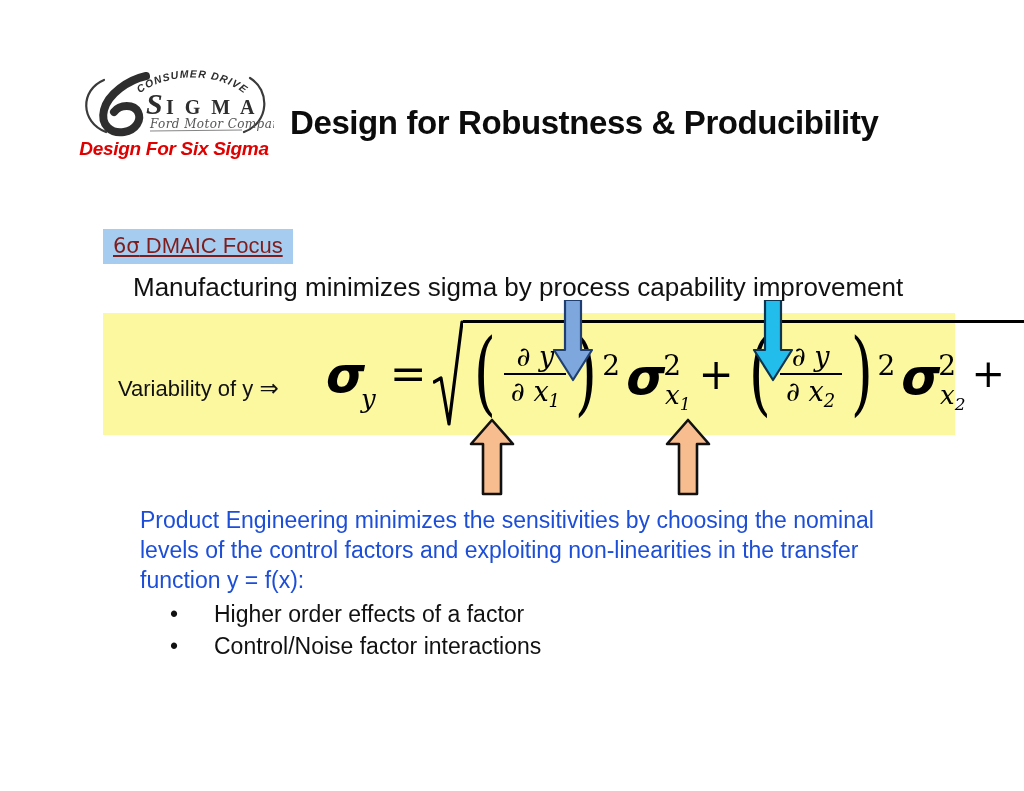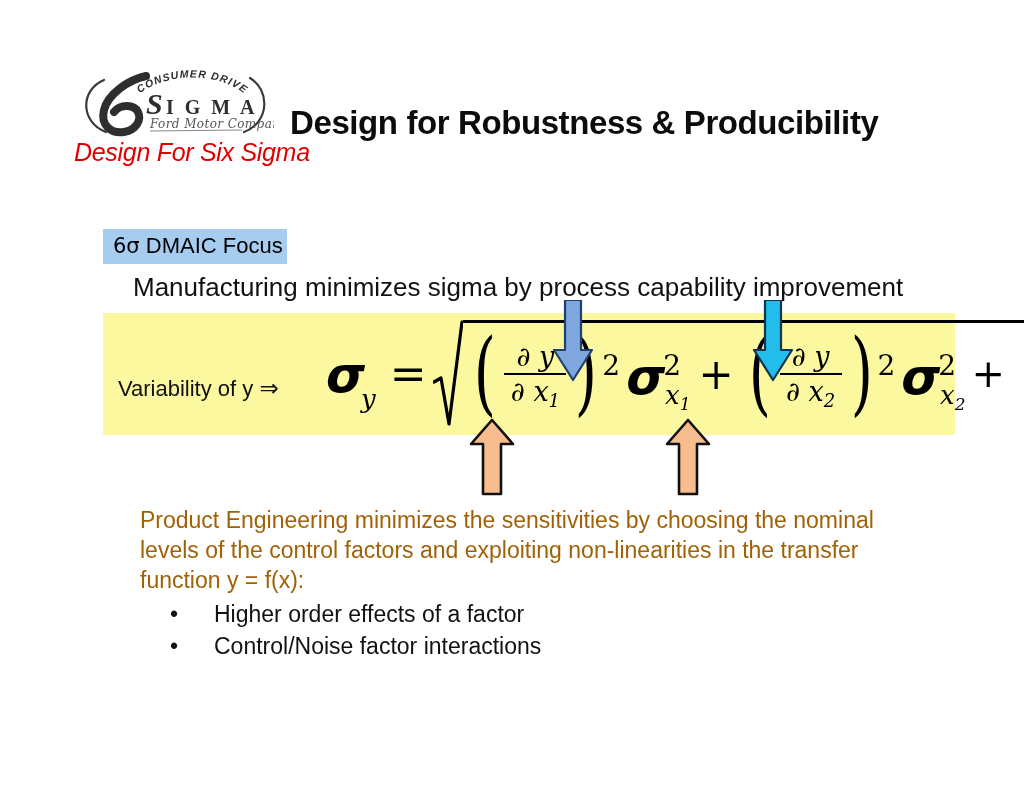--- a/index.html
+++ b/index.html
@@ -35,22 +35,22 @@
     height: 72px;
   }
   #logo .logo-tagline {
     position: absolute;
     left: 0px;
     top: 70px;
     width: 200px;
     text-align: center;
     font-family: "Liberation Sans", sans-serif;
     font-style: italic;
-    font-weight: normal;
-    font-size: 25px;
+    font-weight: bold;
+    font-size: 19px;
     letter-spacing: -0.3px;
     color: #e00000;
     white-space: nowrap;
   }
 
   
   #title {
     position: absolute;
     left: 283px;
     top: 104px;
@@ -60,23 +60,24 @@
     color: #0c0c0c;
     white-space: nowrap;
     margin-left: 7px;
   }
 
   
   .focus-tag {
     position: absolute;
     font-size: 22px;
     line-height: 1.0;
-    padding: 6px 4px 7px 10px;
-    white-space: nowrap;
-    color: #000000;
+    padding: 6px 10px 7px 10px;
+    white-space: nowrap;
+    color: #7f1d1d;
+    text-decoration: underline;
   }
   #dmaic-tag {
     left: 103px;
     top: 229px;
     background: #a6cdf0;
   }
   #dfss-tag {
     left: 103px;
     top: 454px;
     background: #f7c89a;
@@ -254,21 +255,21 @@
   }
 
   
   #body-copy {
     position: absolute;
     left: 140px;
     top: 505px;
     width: 760px;
     font-size: 23px;
     line-height: 30px;
-    color: #a16207;
+    color: #1d4ed8;
   }
   #bullets {
     position: absolute;
     left: 170px;
     top: 598px;
     width: 700px;
     font-size: 23px;
     line-height: 32px;
     color: #111111;
     list-style: none;

